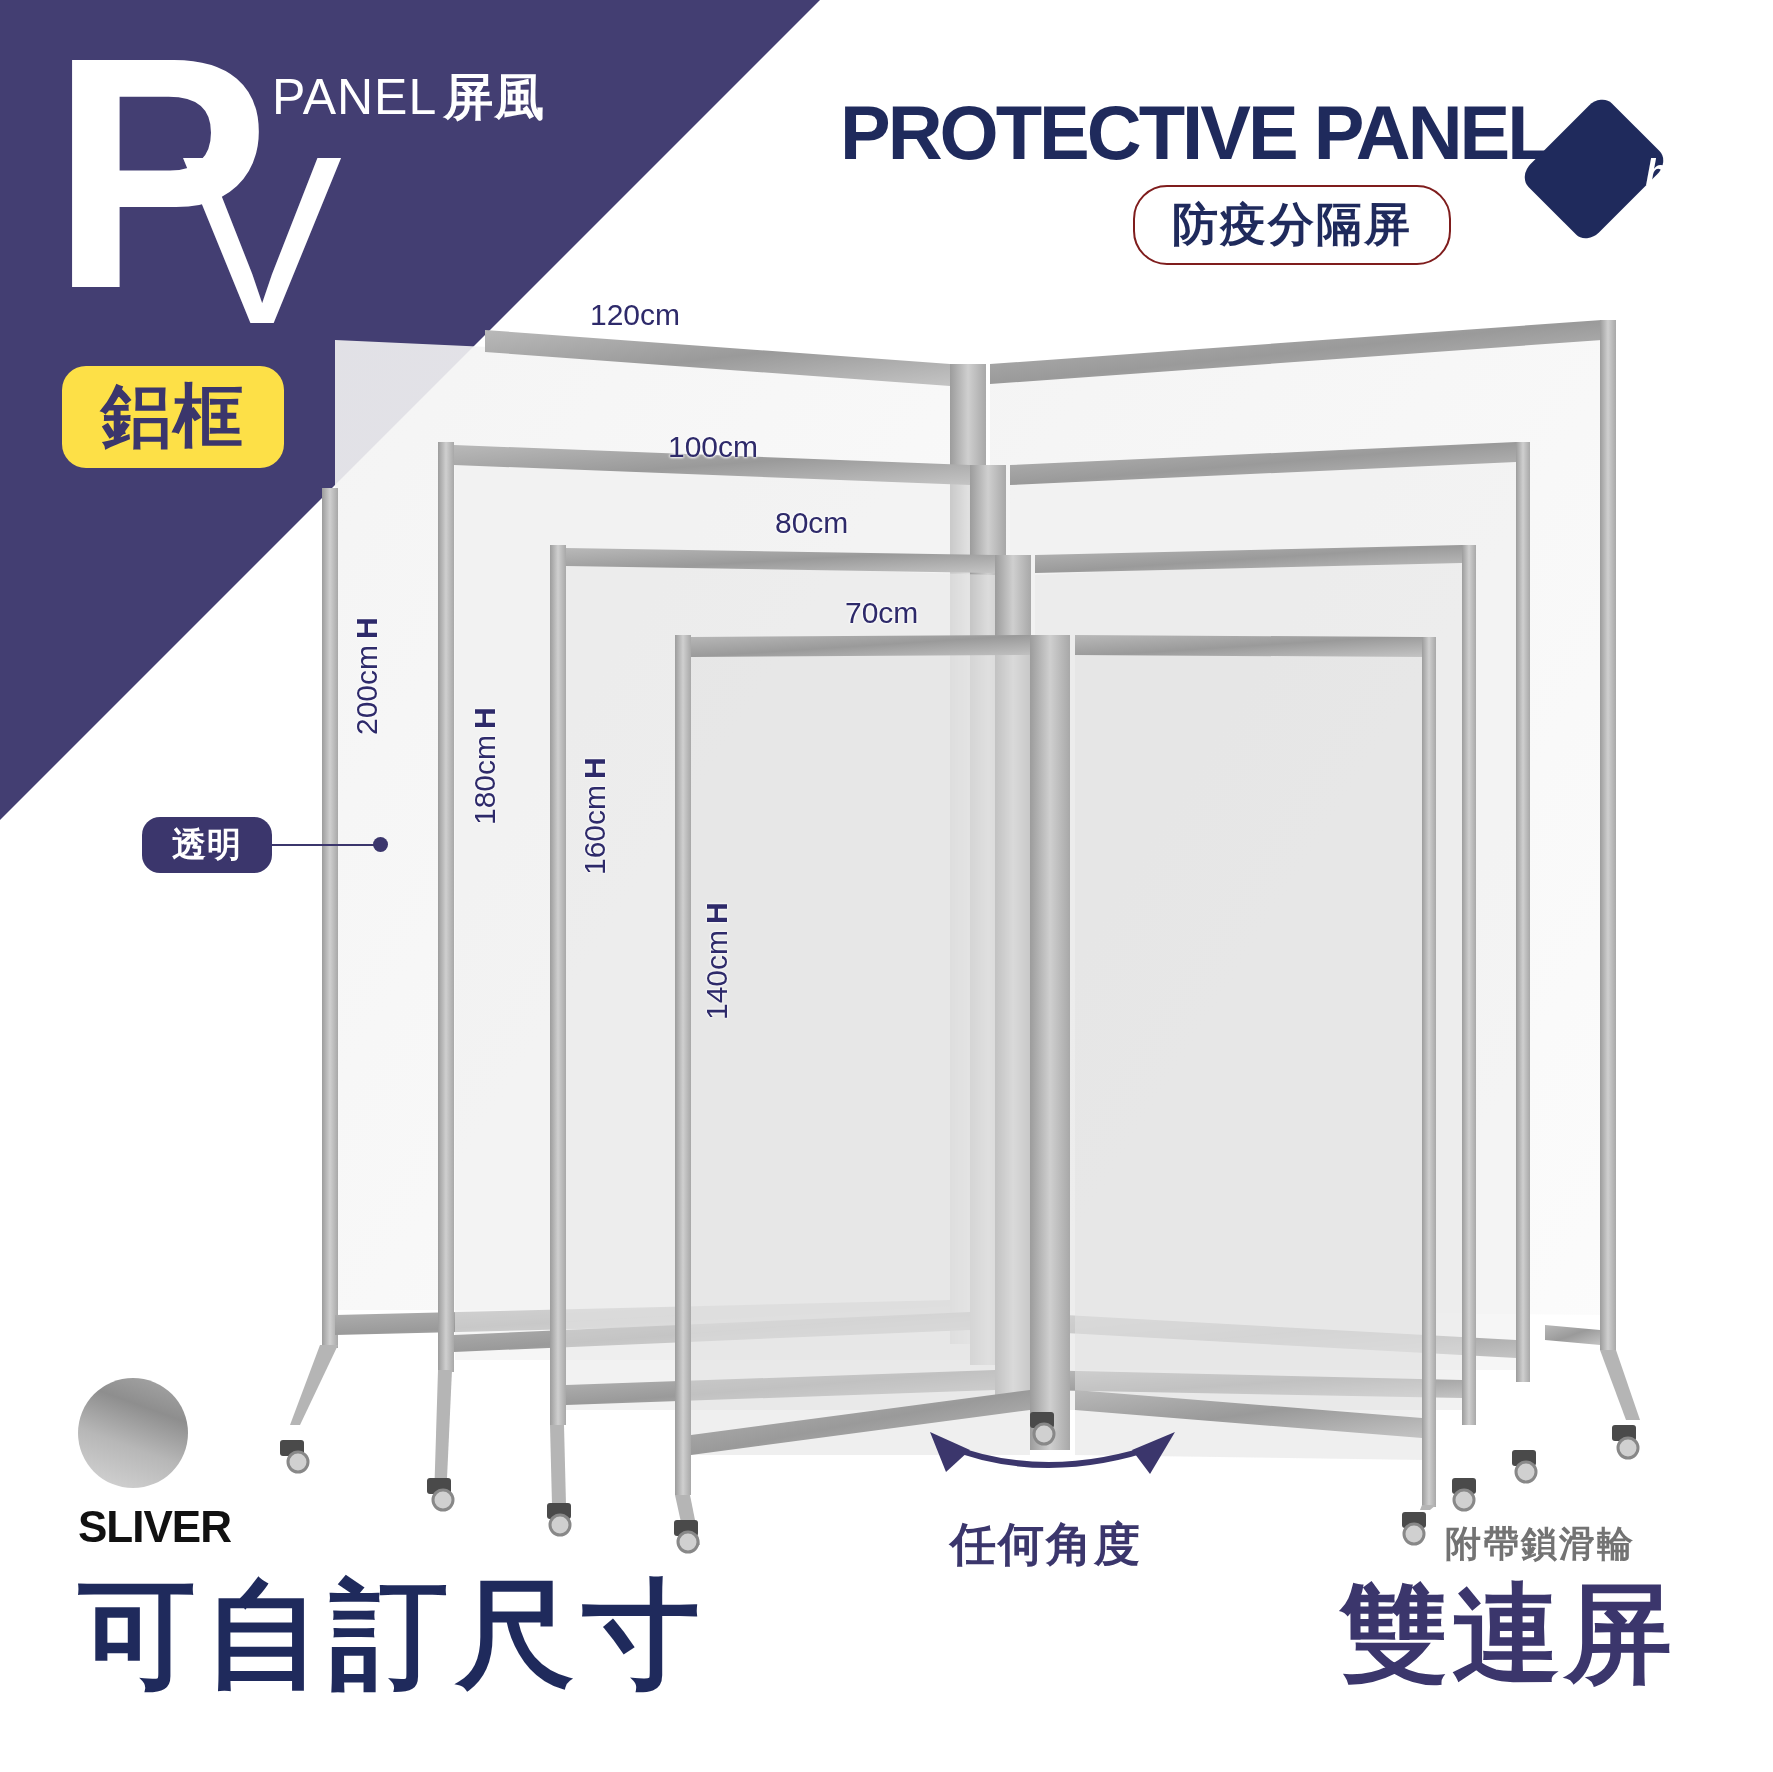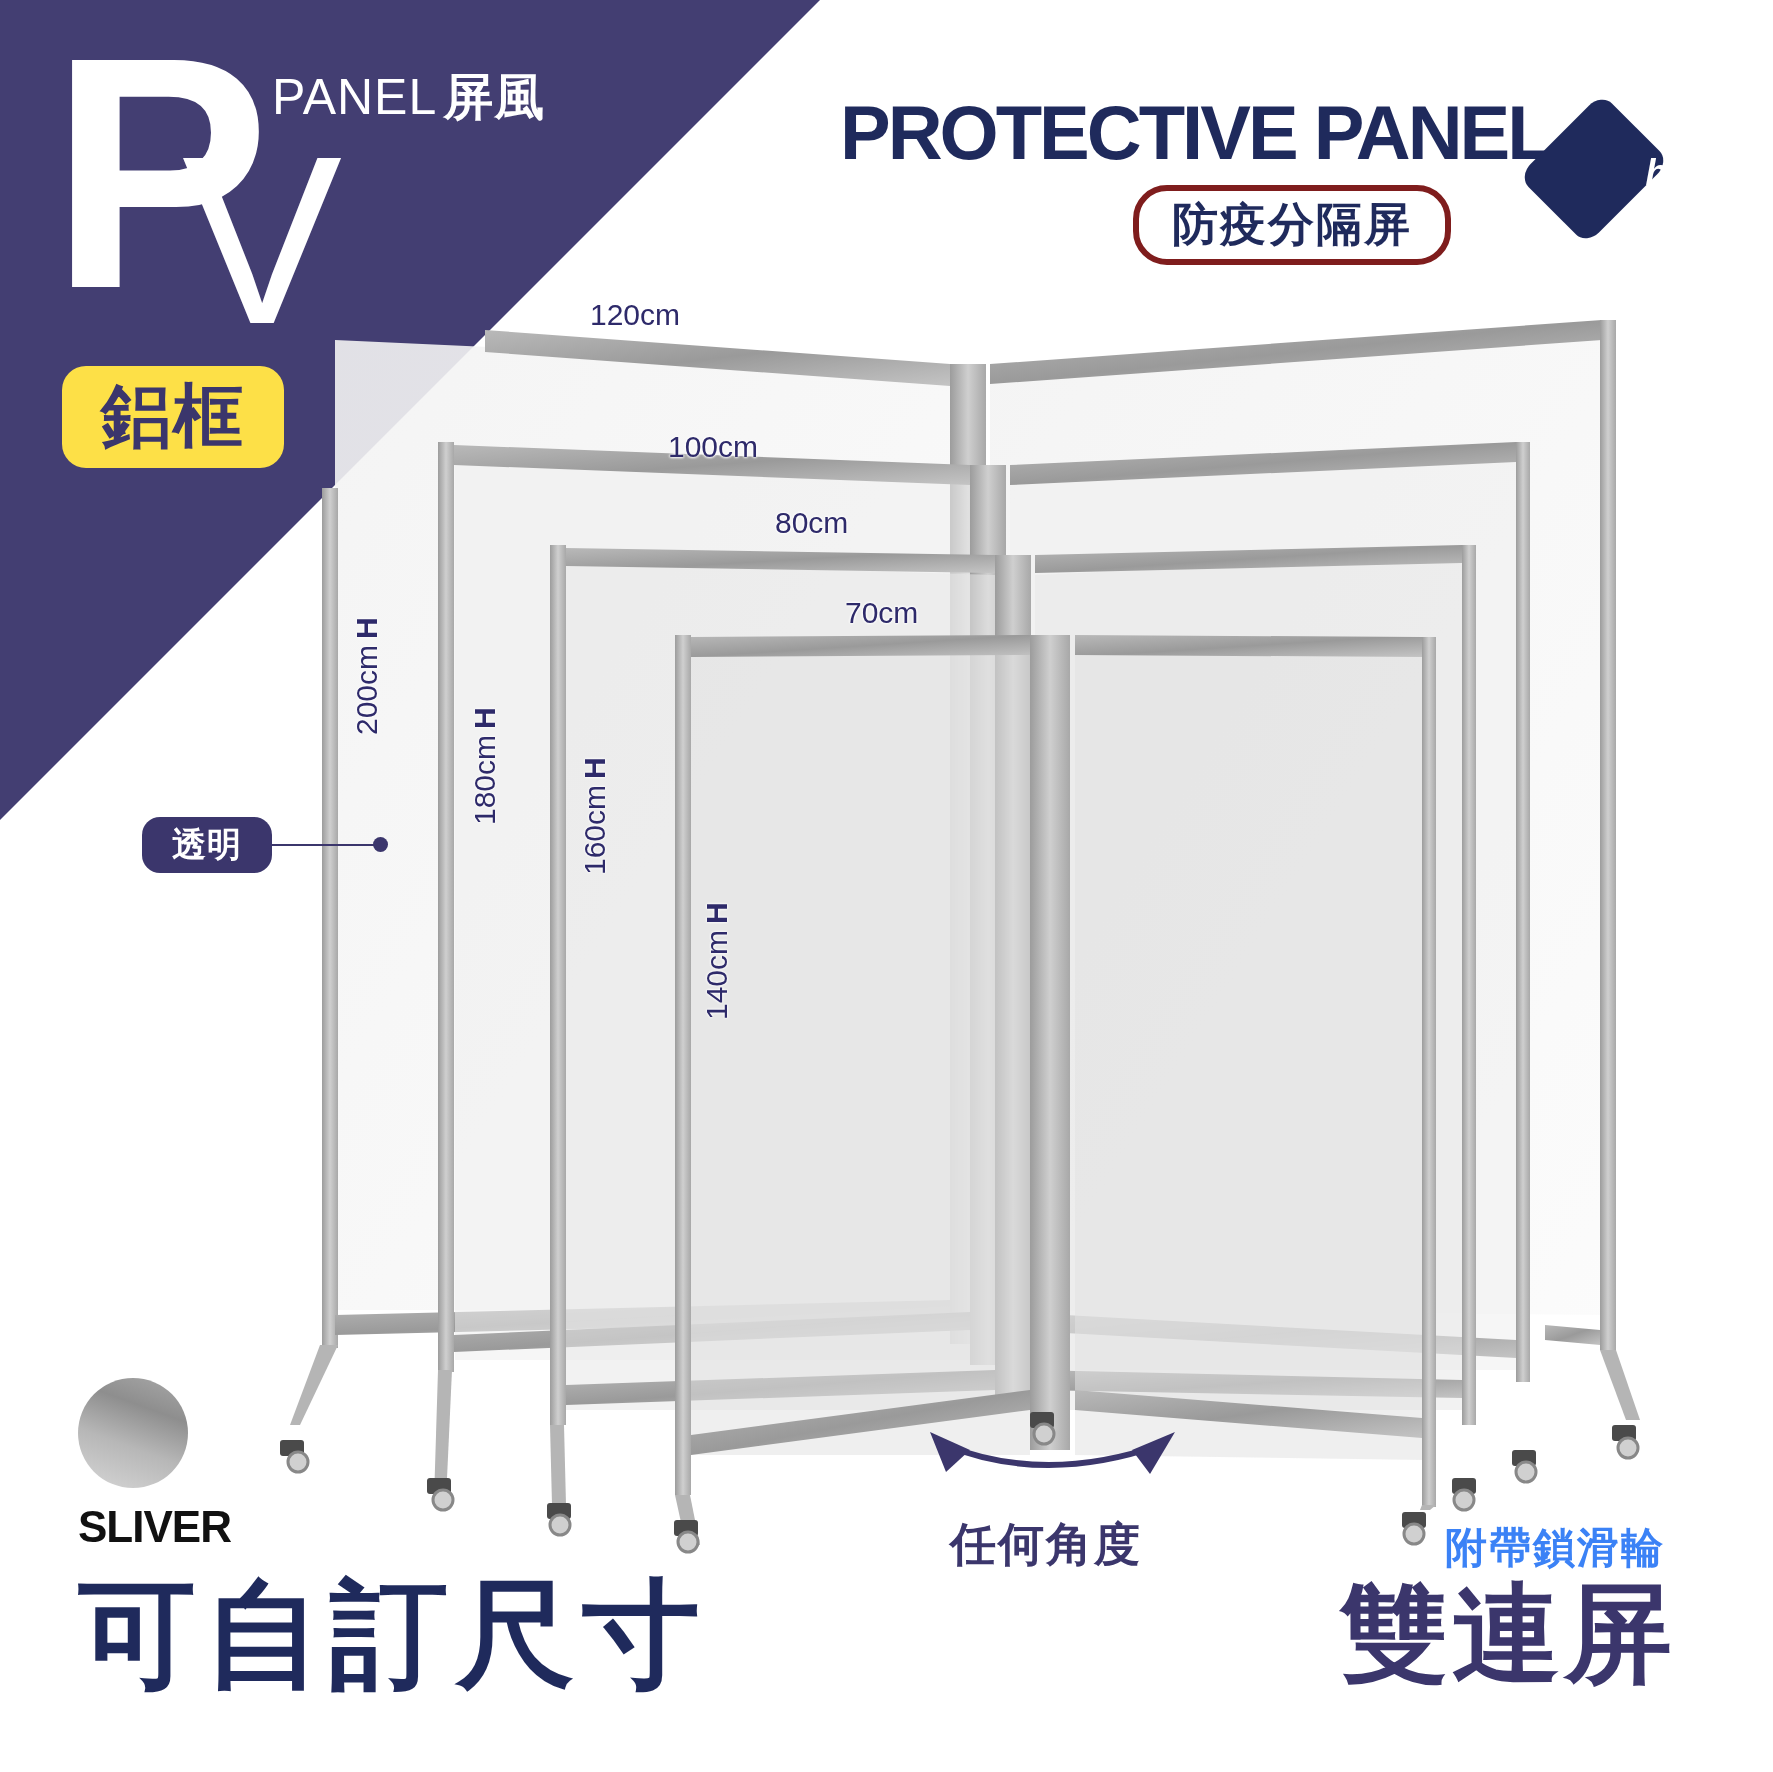--- a/index.html
+++ b/index.html
@@ -11,21 +11,21 @@
 
   .big-p { position: absolute; left: 50px; top: 8px; font-size: 330px; line-height: 1; font-weight: bold; color: #ffffff; font-family: "Liberation Sans", sans-serif; letter-spacing: -8px; }
   .big-v { position: absolute; left: 182px; top: 120px; font-size: 240px; line-height: 1; color: #ffffff; font-family: "Liberation Sans", sans-serif; }
   .panel-sub { position: absolute; left: 272px; top: 72px; font-size: 50px; line-height: 1; color: #ffffff; font-family: "Liberation Sans", sans-serif; letter-spacing: 1px; }
   .panel-sub .cjk { font-weight: bold; margin-left: 6px; }
 
   .pill-white { position: absolute; left: 62px; top: 366px; width: 222px; height: 102px; border-radius: 24px; background: #fde047;
                 color: #3b366c; font-size: 70px; font-weight: bold; display: flex; align-items: center; justify-content: center; letter-spacing: 2px; }
 
   .title { position: absolute; left: 840px; top: 95px; font-size: 76px; font-weight: bold; color: #1f2a5c; font-family: "Liberation Sans", sans-serif; letter-spacing: -3px; line-height: 1; }
-  .subtitle-pill { position: absolute; left: 1133px; top: 185px; width: 318px; height: 80px; border: 6px solid #7f1d1d; border-radius: 34px; box-sizing: border-box;
+  .subtitle-pill { position: absolute; left: 1133px; top: 185px; width: 318px; height: 80px; border: 2px solid #7f1d1d; border-radius: 34px; box-sizing: border-box;
                    display: flex; align-items: center; justify-content: center; color: #1f2a5c; font-size: 46px; font-weight: bold; letter-spacing: 2px; }
 
   .logo { position: absolute; left: 1535px; top: 110px; width: 118px; height: 118px; background: #1f2a5c; border-radius: 18px; transform: rotate(45deg) scaleX(0.82); transform-origin: center; }
   .logo-text { position: absolute; left: 1628px; top: 152px; width: 140px; text-align: center; color: #ffffff; font-size: 36px; font-weight: bold; font-style: italic; font-family: "Liberation Sans", sans-serif; letter-spacing: -1px; }
   .logo-text sup { font-size: 12px; font-style: normal; vertical-align: top; }
 
   .dim { position: absolute; color: #2e2a6a; font-size: 30px; font-family: "Liberation Sans", sans-serif; text-shadow: 0 0 3px #fff, 0 0 3px #fff, 0 0 3px #fff; line-height: 1; }
   .vdim { position: absolute; color: #2e2a6a; font-size: 30px; font-family: "Liberation Sans", sans-serif; transform: rotate(-90deg); transform-origin: left top; white-space: nowrap; text-shadow: 0 0 3px #fff, 0 0 3px #fff; line-height: 1; }
   .vdim b { font-weight: bold; margin-left: 6px; }
 
@@ -33,21 +33,21 @@
                  display: flex; align-items: center; justify-content: center; letter-spacing: 1px; }
   .leader { position: absolute; left: 272px; top: 844px; width: 106px; height: 2px; background: #3b366c; }
   .leader-dot { position: absolute; left: 373px; top: 837px; width: 15px; height: 15px; border-radius: 50%; background: #3b366c; }
 
   .swatch { position: absolute; left: 78px; top: 1378px; width: 110px; height: 110px; border-radius: 50%;
             background: linear-gradient(200deg, #a9a9a9 0%, #8e8e8e 30%, #b7b7b7 60%, #d6d6d6 100%); }
   .swatch-label { position: absolute; left: 78px; top: 1502px; font-size: 44px; font-weight: bold; color: #111; font-family: "Liberation Sans", sans-serif; letter-spacing: -1px; }
 
   .custom { position: absolute; left: 78px; top: 1575px; font-size: 118px; font-weight: bold; color: #1f2a5c; letter-spacing: 8px; line-height: 1; }
   .angle { position: absolute; left: 950px; top: 1514px; font-size: 46px; font-weight: bold; color: #3b366c; letter-spacing: 2px; }
-  .casters { position: absolute; left: 1445px; top: 1520px; font-size: 42px; font-weight: bold; color: #3b82f6; letter-spacing: 2px; }
+  .casters { position: absolute; left: 1445px; top: 1520px; font-size: 36px; font-weight: bold; color: #737373; letter-spacing: 2px; }
   .double { position: absolute; left: 1340px; top: 1580px; font-size: 108px; font-weight: bold; color: #3b366c; letter-spacing: 4px; line-height: 1; }
 
   svg.illus { position: absolute; left: 0; top: 0; }
 </style>
 </head>
 <body>
 
 <div class="corner"></div>
 <div class="big-p">P</div>
 <div class="big-v">V</div>

